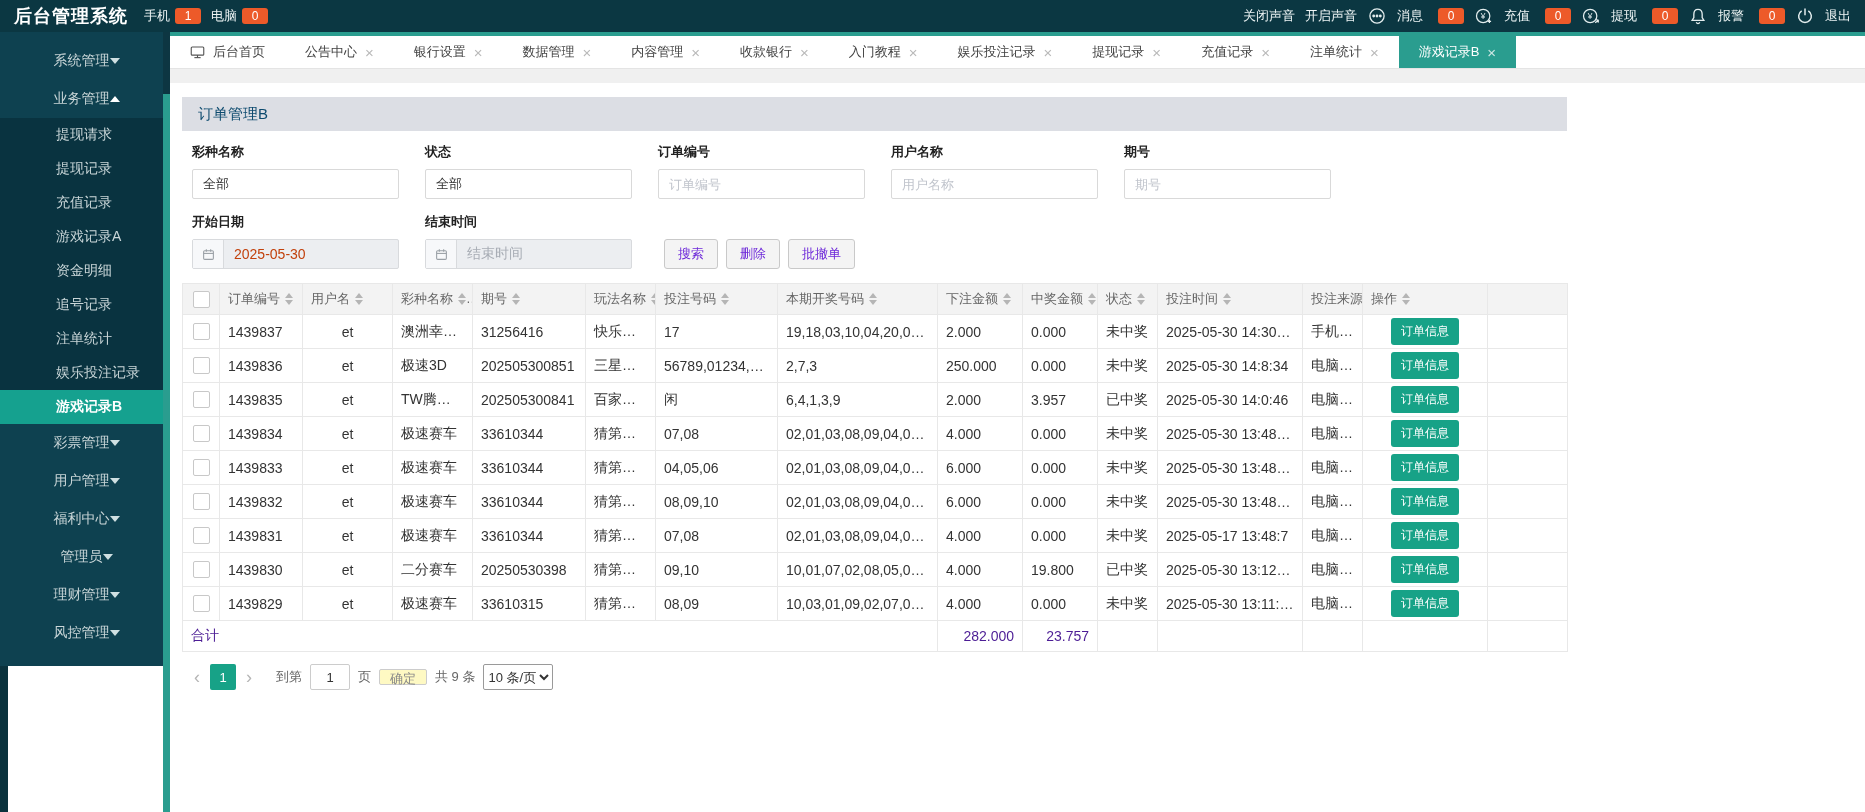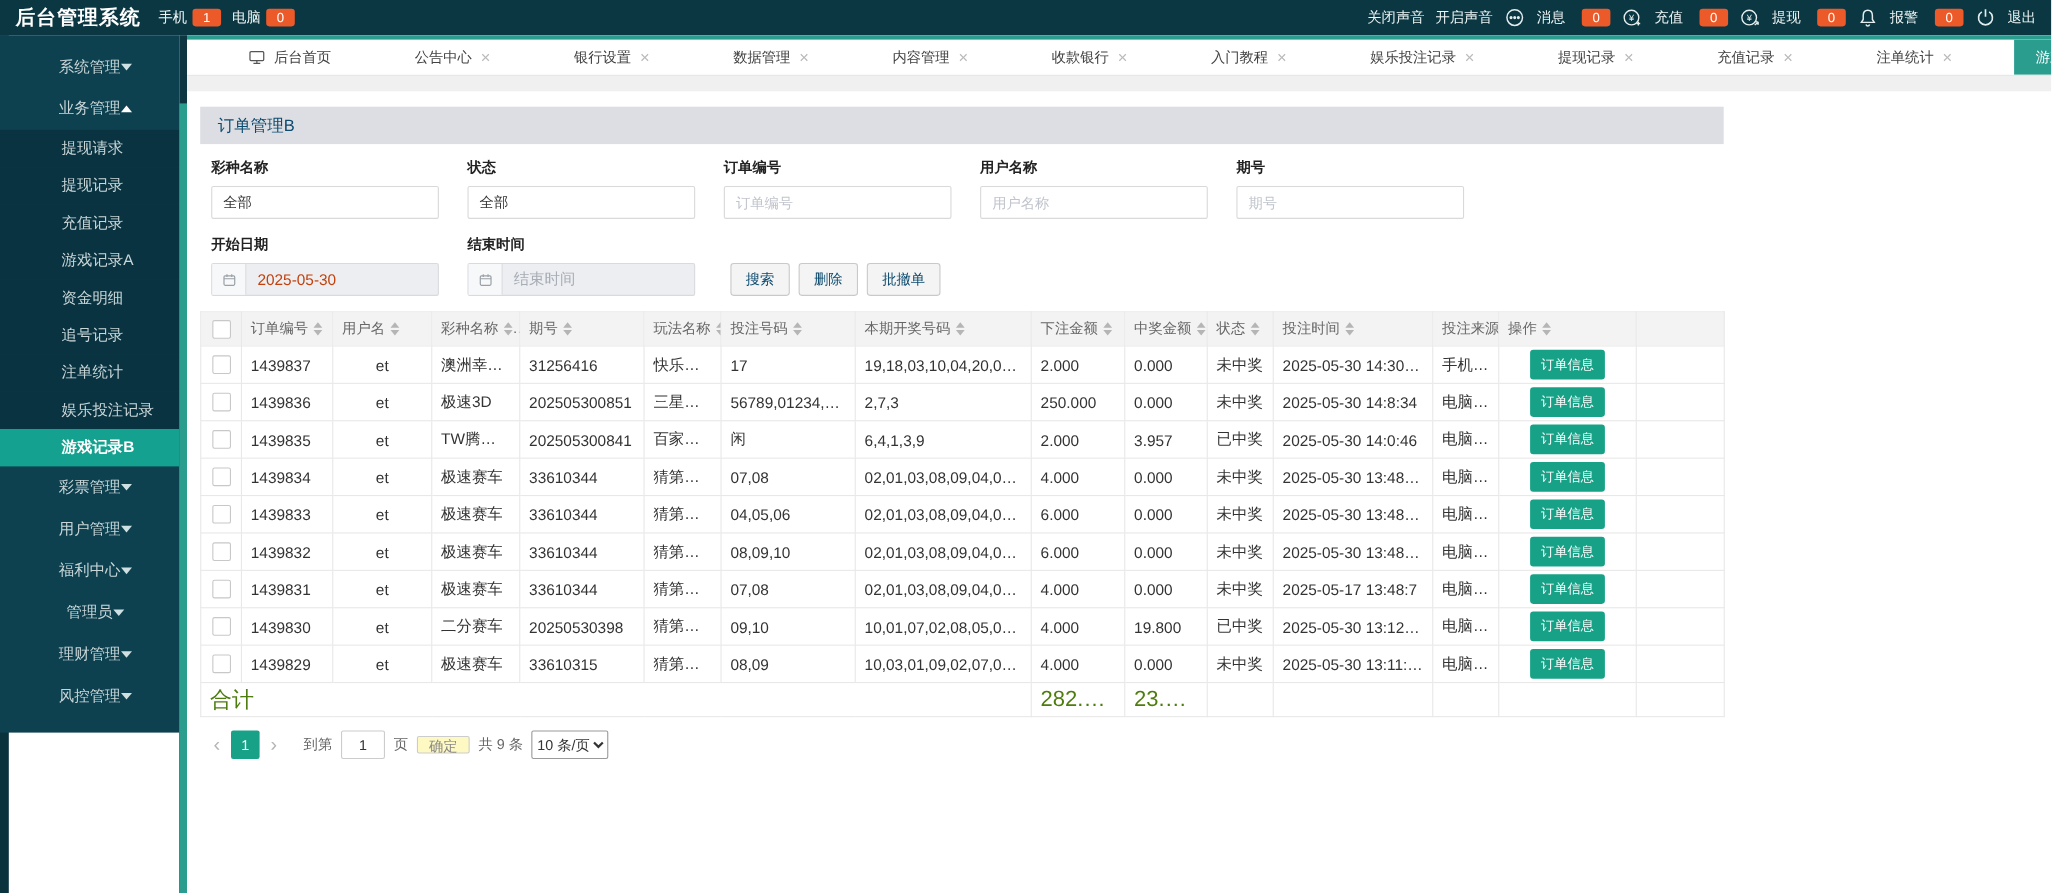--- a/index.html
+++ b/index.html
@@ -25,21 +25,21 @@
   .s-item.sub{height:34px;padding:0 18px 0 56px;background:#093340;}
   .s-item.active{background:#15a18f;color:#fff;font-weight:bold;}
   .s-tri{width:0;height:0;border-left:5px solid transparent;border-right:5px solid transparent;border-top:6px solid #cfe0e2;}
   .s-item.expanded .s-tri{border-top:none;border-bottom:6px solid #fff;}
   .v-scroll{position:absolute;left:163px;top:32px;bottom:0;width:7px;background:#0d3642;}
   .v-scroll .thumb{position:absolute;left:0;right:0;top:62px;bottom:0;background:#2a9d8f;}
 
   
   .main{position:absolute;left:170px;top:32px;right:0;bottom:0;background:#fff;}
   .tabbar{border-top:4px solid #2a9d8f;border-bottom:1px solid #e4e4e4;background:#fff;display:flex;height:32px;overflow:hidden;}
-  .tab{display:flex;align-items:center;gap:8px;padding:0 20px;font-size:13px;color:#424242;cursor:pointer;white-space:nowrap;margin-left:36px;}
+  .tab{display:flex;align-items:center;gap:8px;padding:0 20px;font-size:13px;color:#424242;cursor:pointer;white-space:nowrap;}
   .tab.active{background:#2a9d8f;color:#fff;}
   .tab-close{color:#b9b9b9;font-size:15px;line-height:1;}
   .tab.active .tab-close{color:#cfe8e4;}
   .tab-icon svg{width:15px;height:14px;display:block;}
   .gap{height:14px;background:#f0f0f0;}
 
   .panel{margin:14px 0 0 12px;width:1385px;}
   .panel-hd{height:34px;background:#dcdee4;display:flex;align-items:center;padding-left:16px;font-size:15px;color:#0c4a6e;}
 
   
@@ -48,36 +48,36 @@
   .f-field{width:207px;}
   .f-label{font-size:13px;font-weight:bold;color:#222;margin-bottom:8px;}
   .f-select,.f-input{box-sizing:border-box;width:207px;height:30px;border:1px solid #d9d9d9;background:#fff;font-size:13px;color:#333;padding:0 10px;line-height:28px;border-radius:2px;}
   .f-input::placeholder{color:#c0c4cc;}
   .f-date{box-sizing:border-box;width:207px;height:30px;border:1px solid #d8dadd;background:#eceef1;display:flex;align-items:center;border-radius:2px;cursor:pointer;}
   .f-date-icon{width:30px;height:28px;background:#f7f8fa;border-right:1px solid #d8dadd;display:flex;align-items:center;justify-content:center;}
   .f-date-icon svg{width:13px;height:13px;}
   .f-date-text{padding-left:10px;font-size:14px;color:#c2410c;}
   .f-date-text.ph{color:#a8adb5;}
   .f-btns{display:flex;gap:8px;margin-left:6px;}
-  .btn{height:30px;padding:0 13px;background:#f4f4f4;border:1px solid #c9c9c9;border-radius:3px;font-size:13px;color:#0c4a6e;cursor:pointer;font-family:inherit;}
+  .btn{height:30px;padding:0 13px;background:#f4f4f4;border:1px solid #c9c9c9;border-radius:3px;font-size:13px;color:#6d28d9;cursor:pointer;font-family:inherit;}
 
   
   .tbl-wrap{margin-top:6px;}
   table{border-collapse:collapse;table-layout:fixed;width:1385px;}
   th,td{border:1px solid #e8e8e8;font-size:14px;color:#333;padding:0 8px;overflow:hidden;white-space:nowrap;text-overflow:ellipsis;}
   thead th{height:30px;background:#f3f3f3;color:#666;font-weight:normal;font-size:13px;text-align:left;}
   tbody td{height:33px;background:#fff;}
   td.c,th.c{text-align:center;}
   .th-wrap{display:inline-flex;align-items:center;gap:5px;}
   .sort{display:inline-flex;flex-direction:column;gap:2px;}
   .s-up{width:0;height:0;border-left:4px solid transparent;border-right:4px solid transparent;border-bottom:5px solid #b5b5b5;}
   .s-dn{width:0;height:0;border-left:4px solid transparent;border-right:4px solid transparent;border-top:5px solid #b5b5b5;}
   .cb{display:inline-block;width:15px;height:15px;border:1px solid #c8c8c8;border-radius:2px;background:#fff;vertical-align:middle;cursor:pointer;}
   .action-btn{background:#17a287;color:#fff;border:none;border-radius:3px;padding:5px 10px;font-size:12px;cursor:pointer;font-family:inherit;}
-  tr.sum td{height:30px;font-size:20px;color:#4d7c0f;}
+  tr.sum td{height:30px;font-size:14px;color:#4c1d95;}
   td.num-r{text-align:right;}
 
   
   .pager{display:flex;align-items:center;gap:8px;margin:12px 0 0 10px;font-size:13px;color:#666;}
   .pg-prev,.pg-next{font-size:18px;color:#b5b5b5;line-height:1;cursor:pointer;padding:0 2px;}
   .pg-page{min-width:26px;height:26px;background:#17a287;color:#fff;display:flex;align-items:center;justify-content:center;border-radius:2px;font-size:13px;cursor:pointer;}
   .pg-jumptext{margin-left:14px;}
   .pg-jump{box-sizing:border-box;width:40px;height:26px;border:1px solid #ccc;border-radius:2px;text-align:center;font-size:13px;color:#333;}
   .pg-btn{height:16px;padding:0 10px;background:#fef9c3;border:1px solid #ccc;border-radius:2px;color:#888;font-size:13px;cursor:pointer;font-family:inherit;}
   .pg-size{height:26px;border:1px solid #9a9a9a;border-radius:2px;font-size:13px;color:#333;background:#fff;font-family:inherit;}

